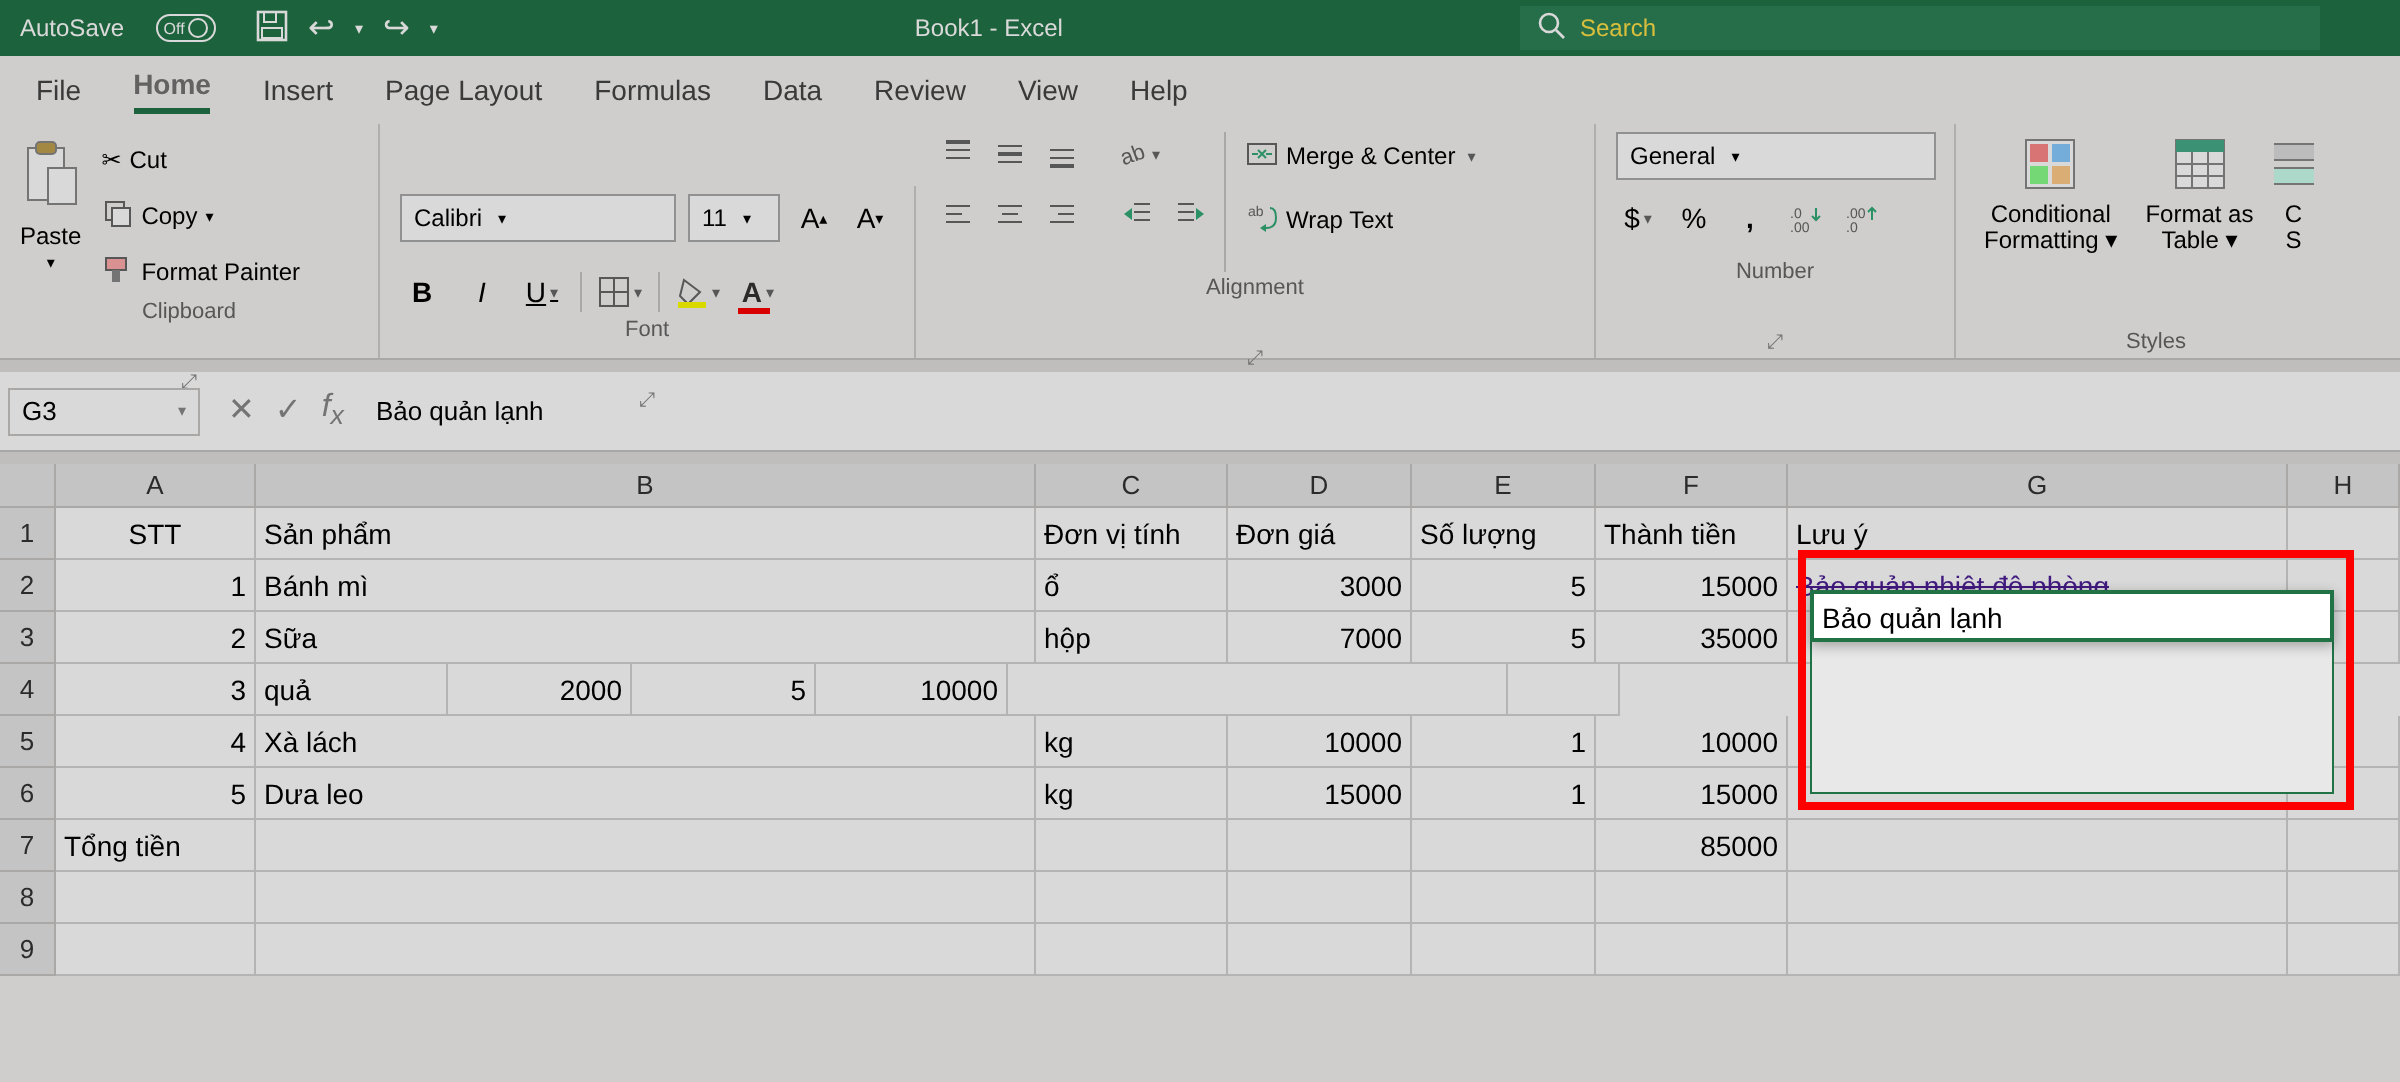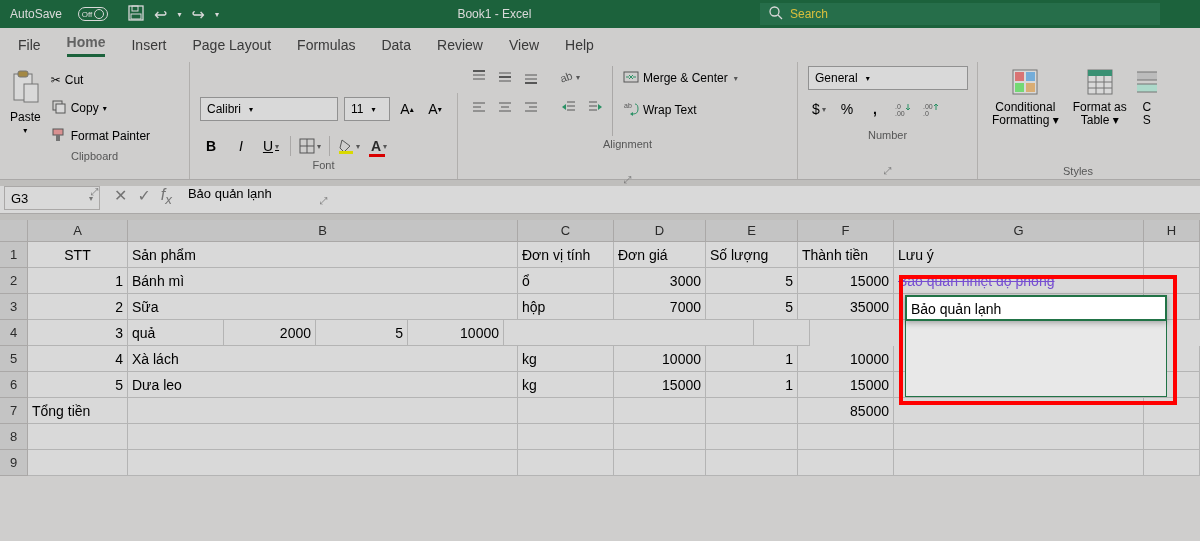--- a/index.html
+++ b/index.html
@@ -34,40 +34,40 @@
 .combo { height:24px; border:1px solid #ababab; background:#fff; display:flex; align-items:center; padding:0 6px; font-size:12px; gap:8px;}
 .fontrow2 { display:flex; gap:8px; align-items:center; padding-top:8px;}
 .ib { width:22px; height:22px; display:flex; align-items:center; justify-content:center; font-size:14px;}
 .sep { width:1px; height:20px; background:#c8c6c4;}
 .dd::after { content:"▾"; font-size:8px; color:#666; margin-left:2px;}
 svg.ic { width:16px; height:16px; }
 .alnrow { display:flex; gap:4px;}
 .alnbtn { width:22px; height:22px; display:flex; align-items:center; justify-content:center;}
 
 
-.fbar { height: 28px; background: #fff; border-bottom: 1px solid #c8c6c4; display: flex; }
+.fbar { height: 40px; background: #fff; border-bottom: 1px solid #c8c6c4; display: flex; align-items: center; }
 .namebox { width: 96px; height: 24px; border: 1px solid #c8c6c4; margin: 0 4px; display: flex; align-items:center; padding:0 6px; font-size:13px; justify-content:space-between;}
 .fbbtns { display:flex; gap:10px; padding:0 10px; color:#888;}
 .finput { flex:1; font-size:13px; padding:0 6px;}
 
 
 .grid { background:#fff; }
 .colhdrs { height:22px; display:flex; background:#e6e6e6; }
 .rowhdrcorner { width:28px; border-right:1px solid #c8c6c4; border-bottom:1px solid #c8c6c4; background:#e6e6e6;}
 .colhdr { border-right:1px solid #c8c6c4; border-bottom:1px solid #c8c6c4; text-align:center; font-size:13px; line-height:22px; color:#333;}
 .row { display:flex; height:26px;}
 .rowhdr { width:28px; border-right:1px solid #c8c6c4; border-bottom:1px solid #c8c6c4; background:#e6e6e6; text-align:center; font-size:13px; line-height:26px; color:#333;}
 .cell { border-right:1px solid #d4d4d4; border-bottom:1px solid #d4d4d4; font-size:14px; line-height:26px; padding:0 4px; overflow:visible; white-space:nowrap;}
 .colA { width:100px;} .colB{width:390px;} .colC{width:96px;} .colD{width:92px;} .colE{width:92px;} .colF{width:96px;} .colG{width:250px;} .colH{width:56px;}
 .r { text-align:right;} .c{text-align:center;}
 
 
 .selbox { position:absolute; border:4px solid #ff0000; background:transparent; pointer-events:none; }
 .activecell { position:absolute; background:#fff; border:2px solid #217346; font-size:14px; padding:0 4px; line-height:24px; box-shadow:0 2px 6px rgba(0,0,0,.3);}
-.strike { text-decoration: line-through; color: #8b5cf6; }
+.strike { text-decoration: line-through; color: #4c1d95; }
 
 .expandedCellArea { position:absolute; background:#e8e8e8; border:1px solid #217346;}
 
 </style>
 </head>
 <body>
 
 <div class="window">
 
   <div class="titlebar">

